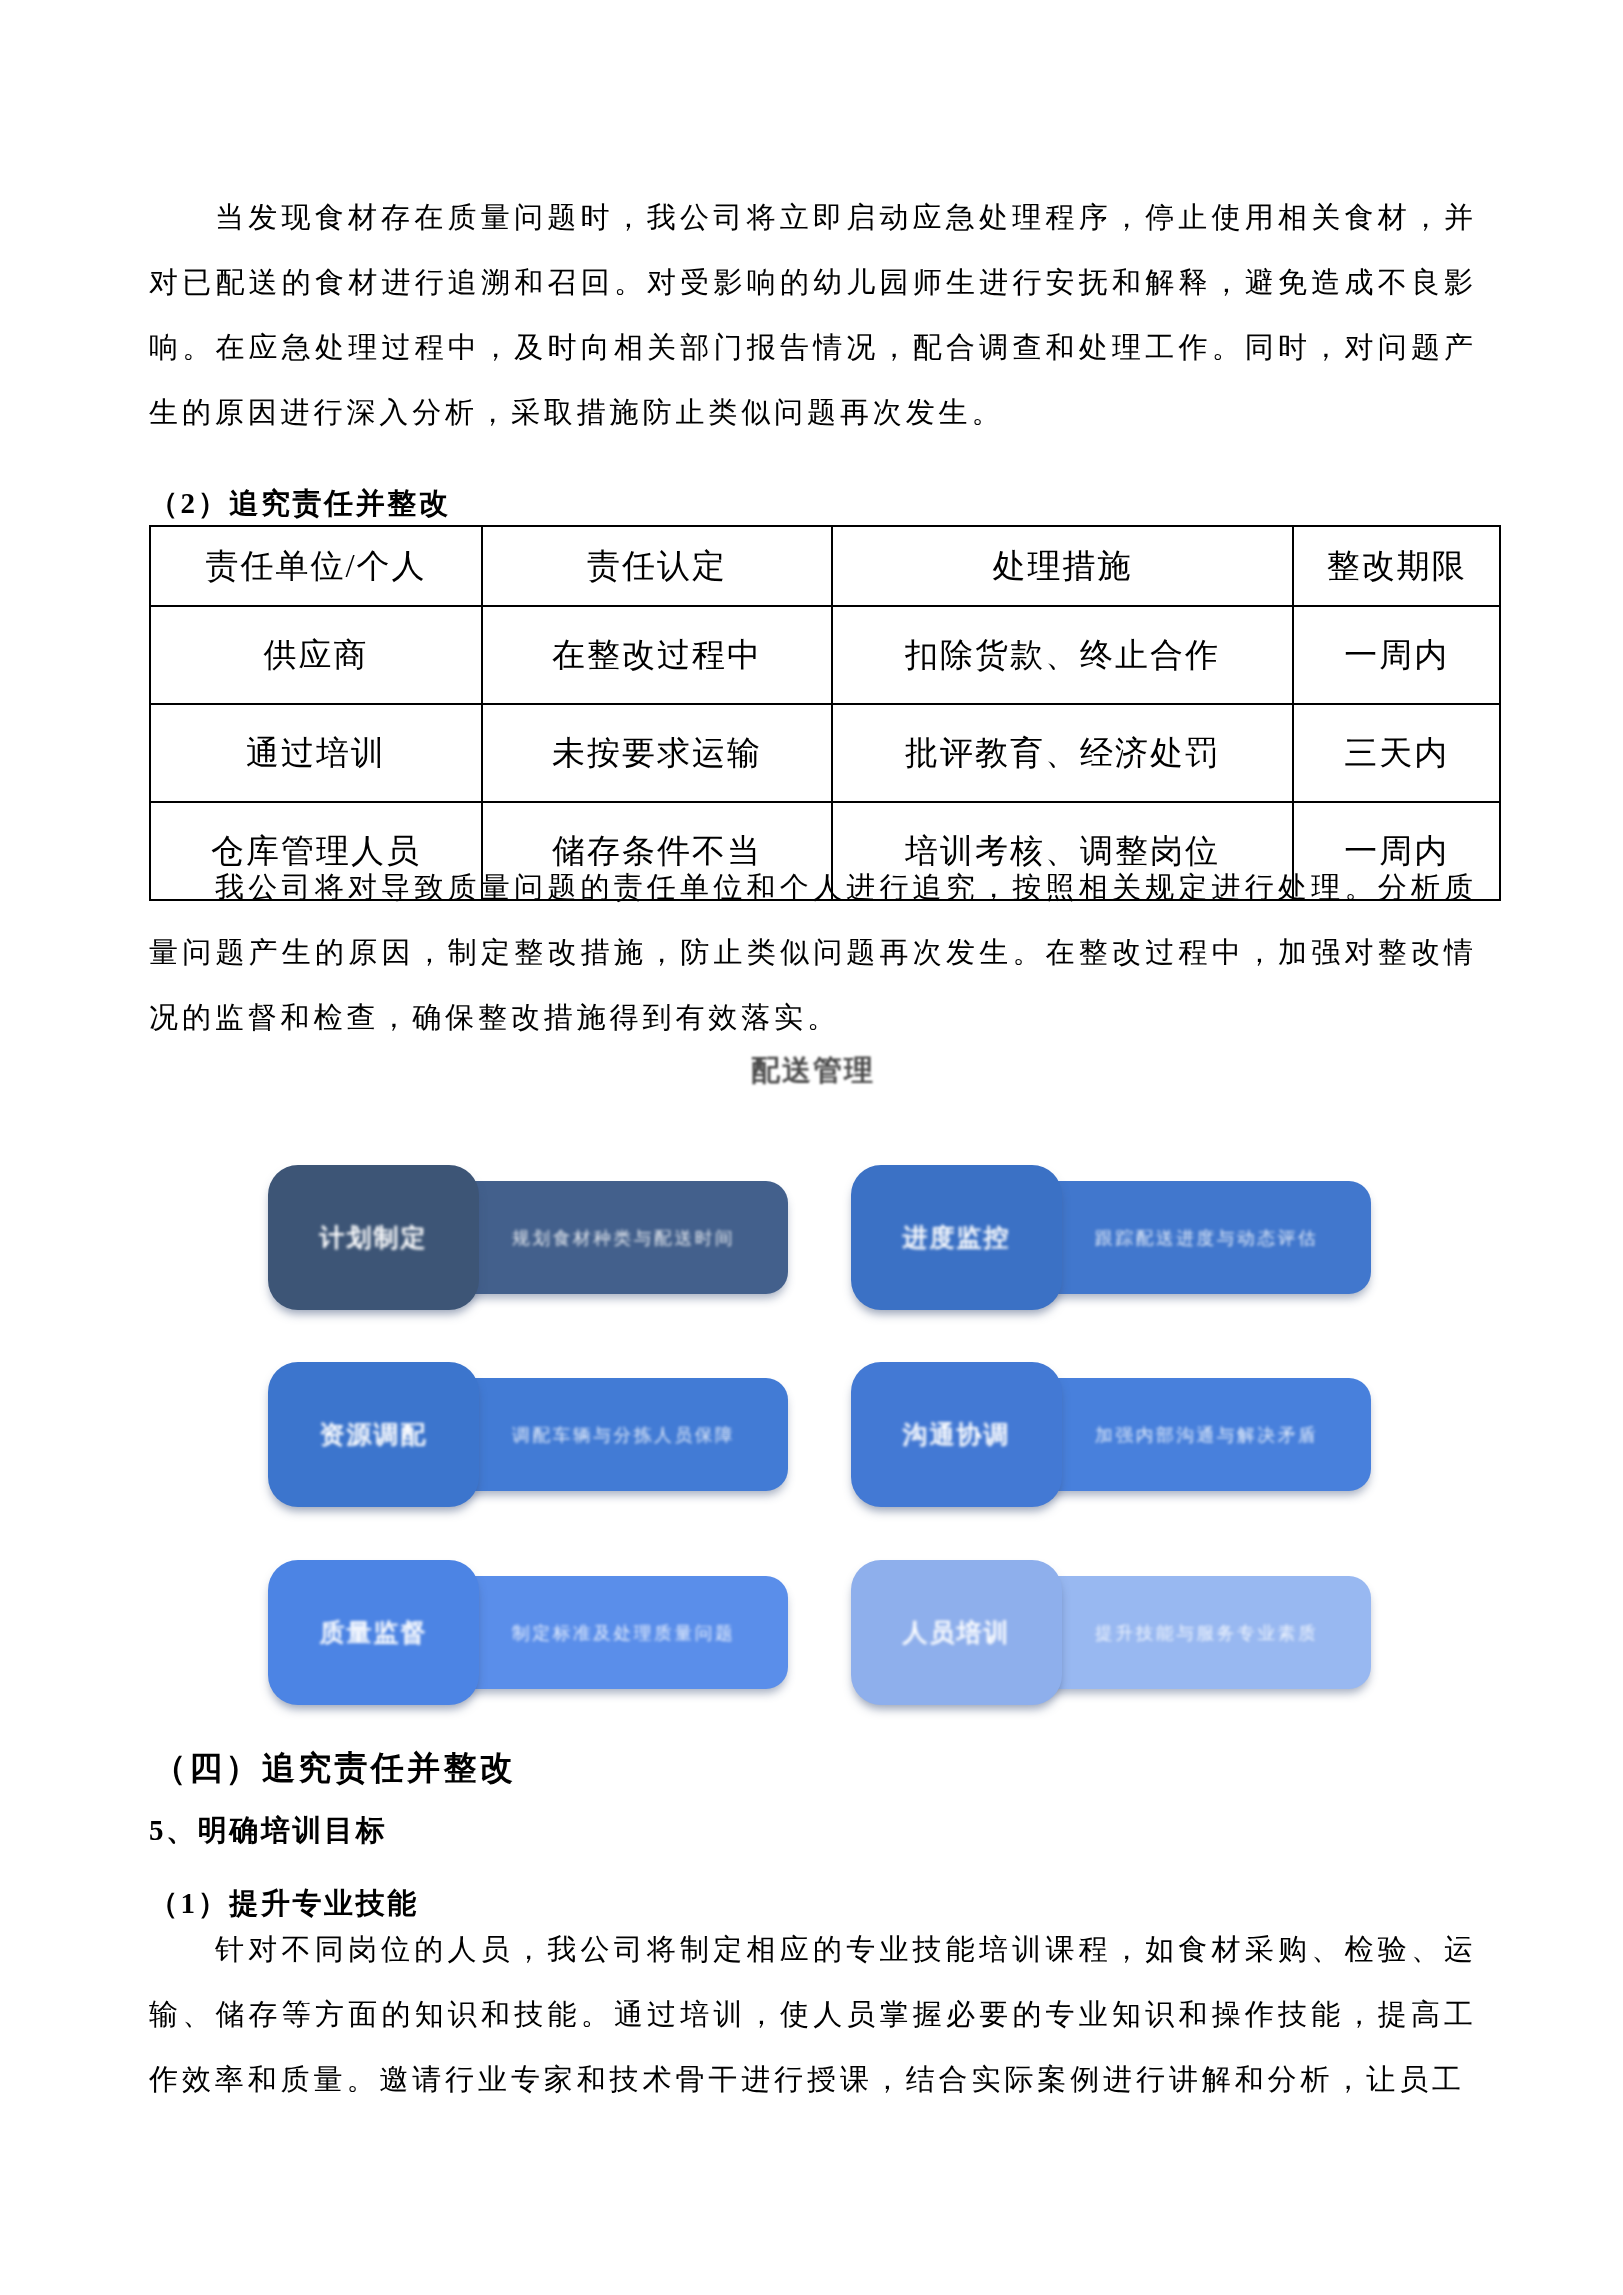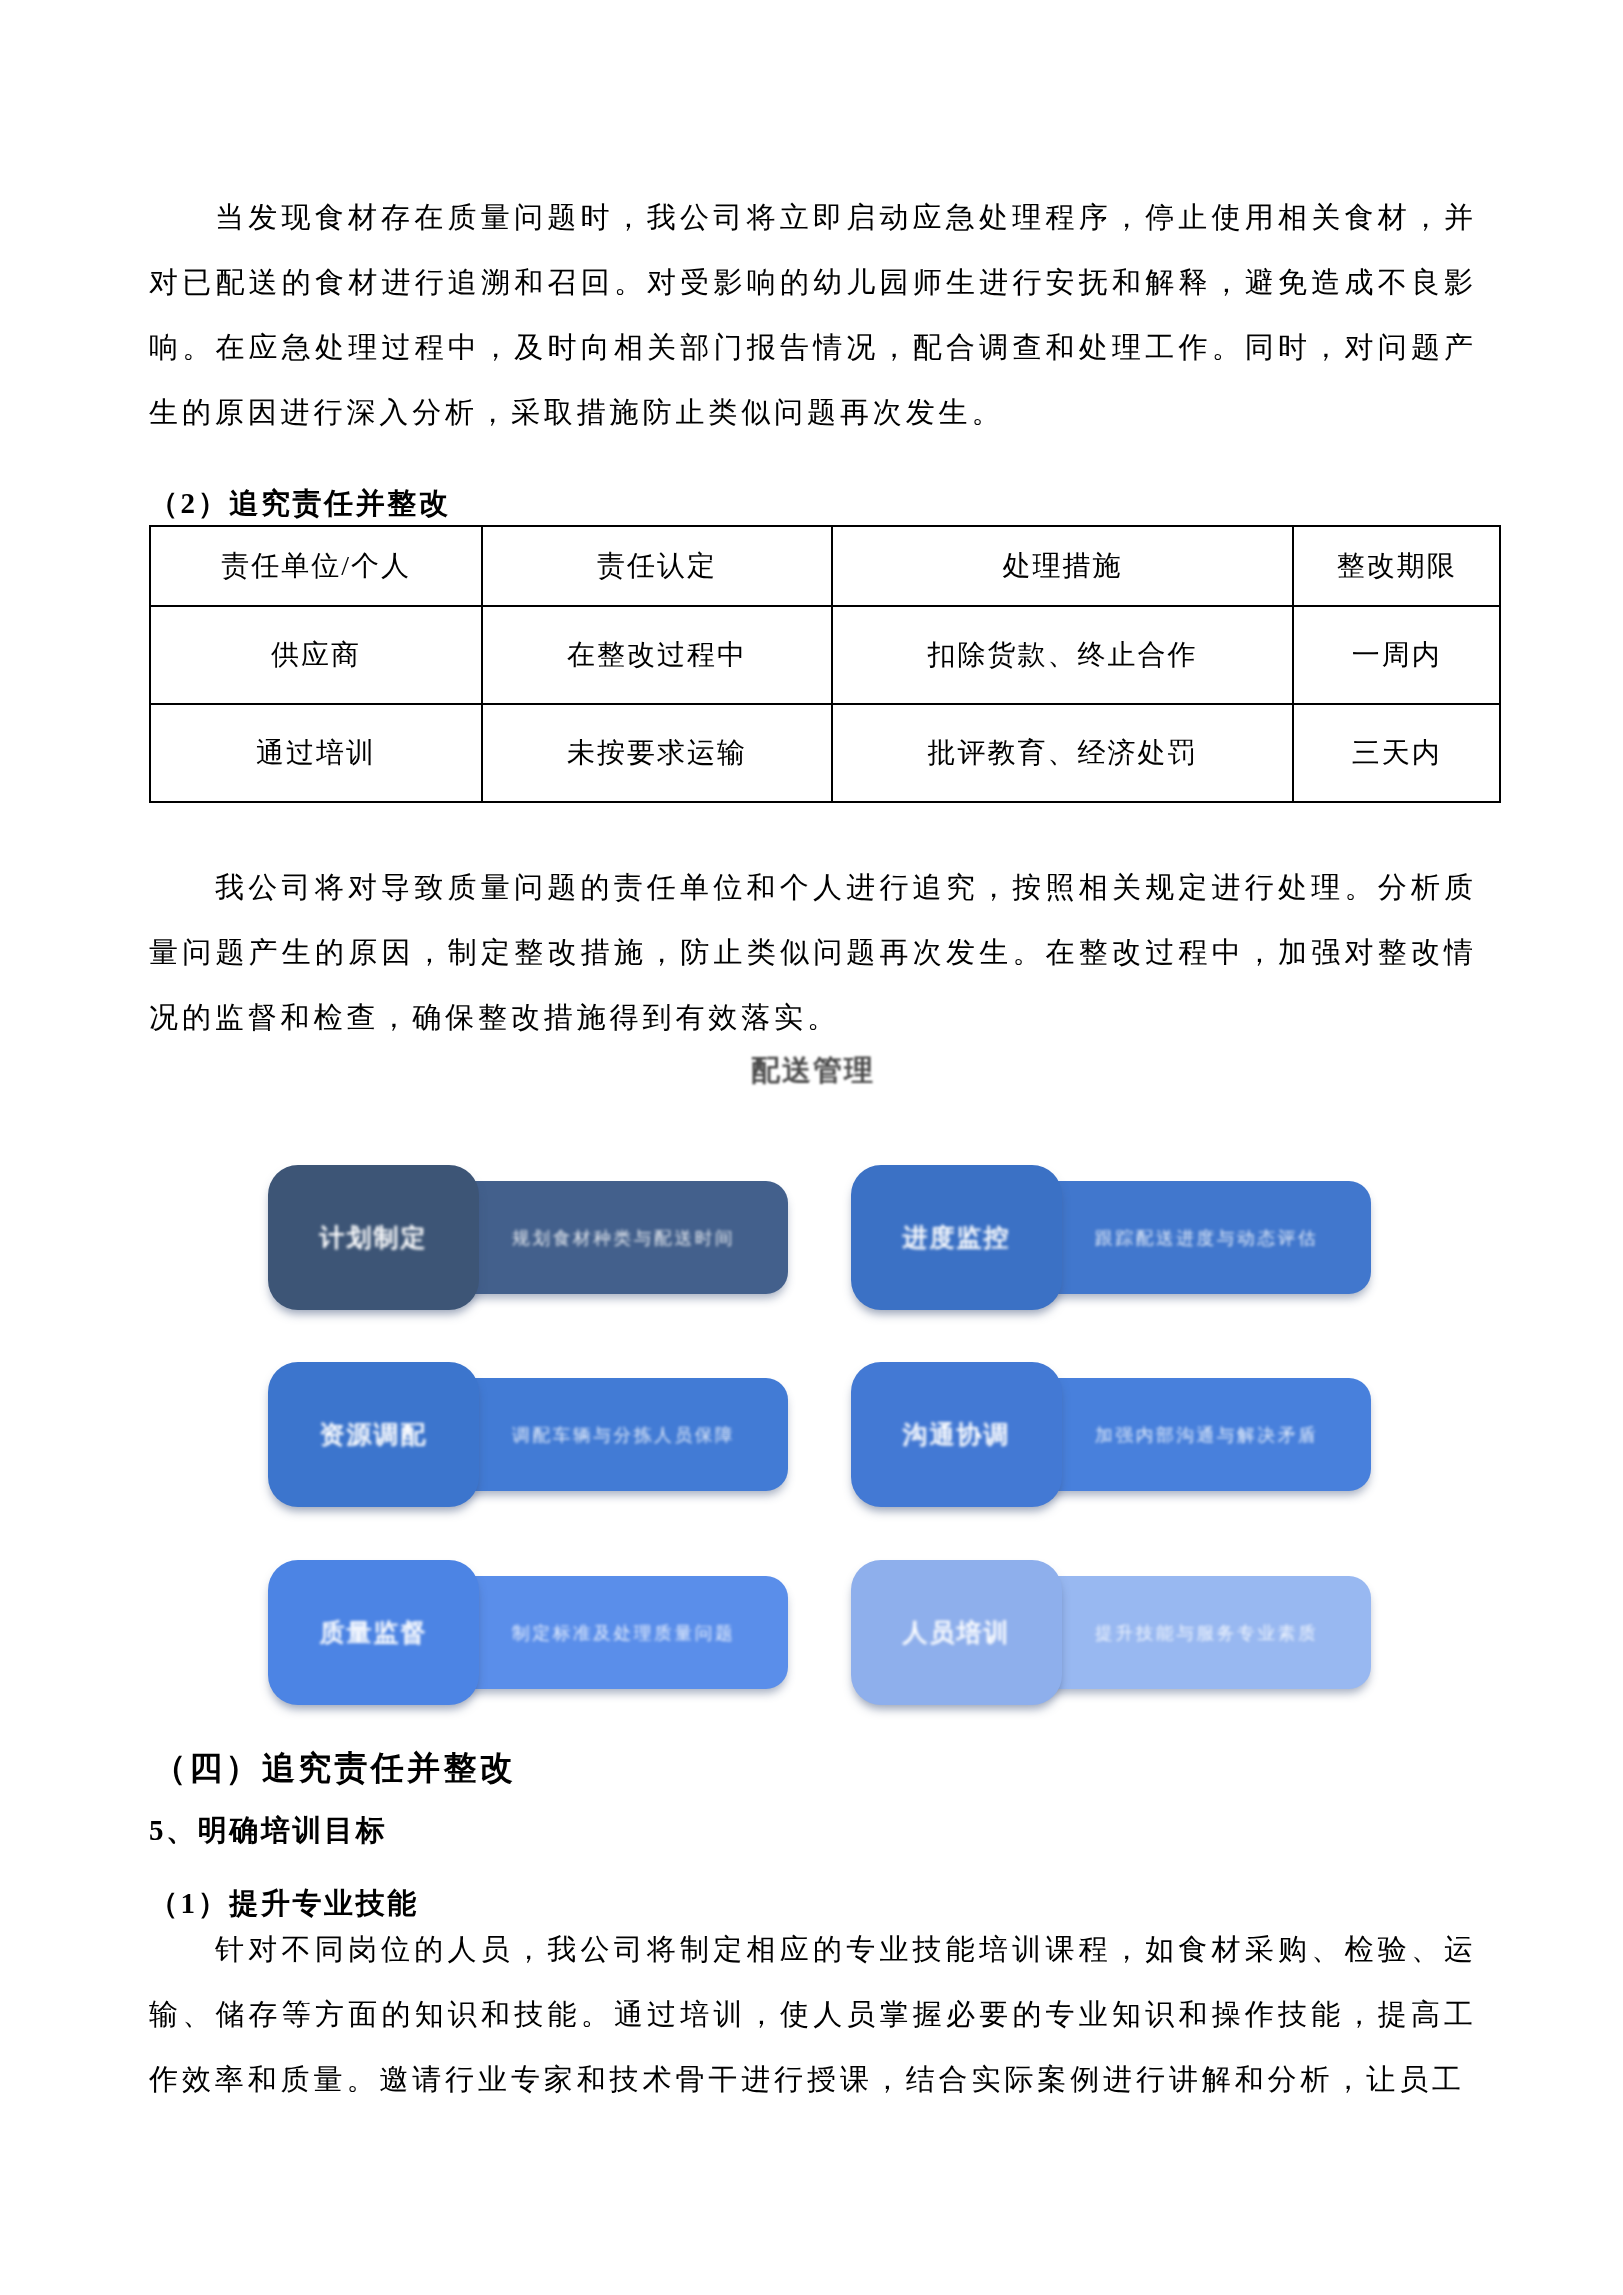--- a/index.html
+++ b/index.html
@@ -28,21 +28,21 @@
   }
 
   
   .tbl {
     position:absolute; left:149px; width:1352px;
     border-collapse:collapse; table-layout:fixed;
   }
   .tbl th, .tbl td {
     border-top:2.6px solid #000; border-bottom:2.6px solid #000;
     border-left:2px solid #000; border-right:2px solid #000;
-    font-size:28px; font-weight:normal; letter-spacing:2px;
+    font-size:33px; font-weight:normal; letter-spacing:2px;
     text-align:center; vertical-align:middle; padding:16px;
   }
   .tbl thead tr { height:80px; }
   .tbl tbody tr { height:98px; }
 
   
   .diagram-title {
     position:absolute; left:149px; width:1328px; top:1051px; margin:0;
     text-align:center; font-size:29px; line-height:39px; letter-spacing:2px;
     color:#4a4a4a; font-weight:bold;
@@ -103,20 +103,26 @@
       <td>在整改过程中</td>
       <td>扣除货款、终止合作</td>
       <td>一周内</td>
     </tr>
     <tr>
       <td>通过培训</td>
       <td>未按要求运输</td>
       <td>批评教育、经济处罚</td>
       <td>三天内</td>
     </tr>
+    <tr>
+      <td>仓库管理人员</td>
+      <td>储存条件不当</td>
+      <td>培训考核、调整岗位</td>
+      <td>一周内</td>
+    </tr>
   </tbody>
 </table>
 
 <p class="para" style="top:855px">我公司将对导致质量问题的责任单位和个人进行追究，按照相关规定进行处理。分析质量问题产生的原因，制定整改措施，防止类似问题再次发生。在整改过程中，加强对整改情况的监督和检查，确保整改措施得到有效落实。</p>
 
 <div>
   <h4 class="diagram-title">配送管理</h4>
 
   <div class="fbox" style="left:268px;top:1165px">
     <div class="bar" style="background-color: rgb(67, 96, 140);"></div>

